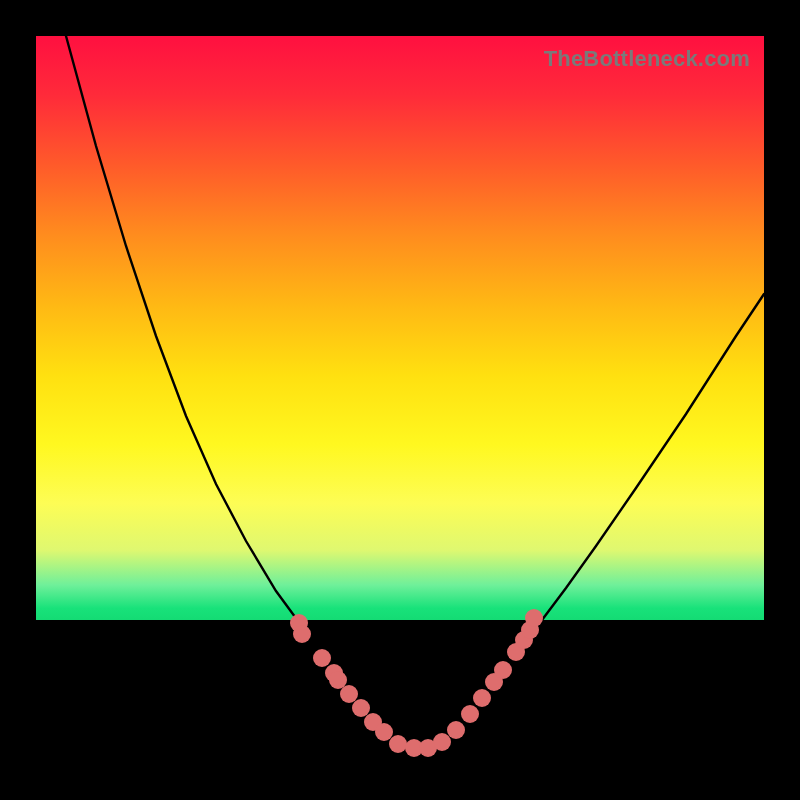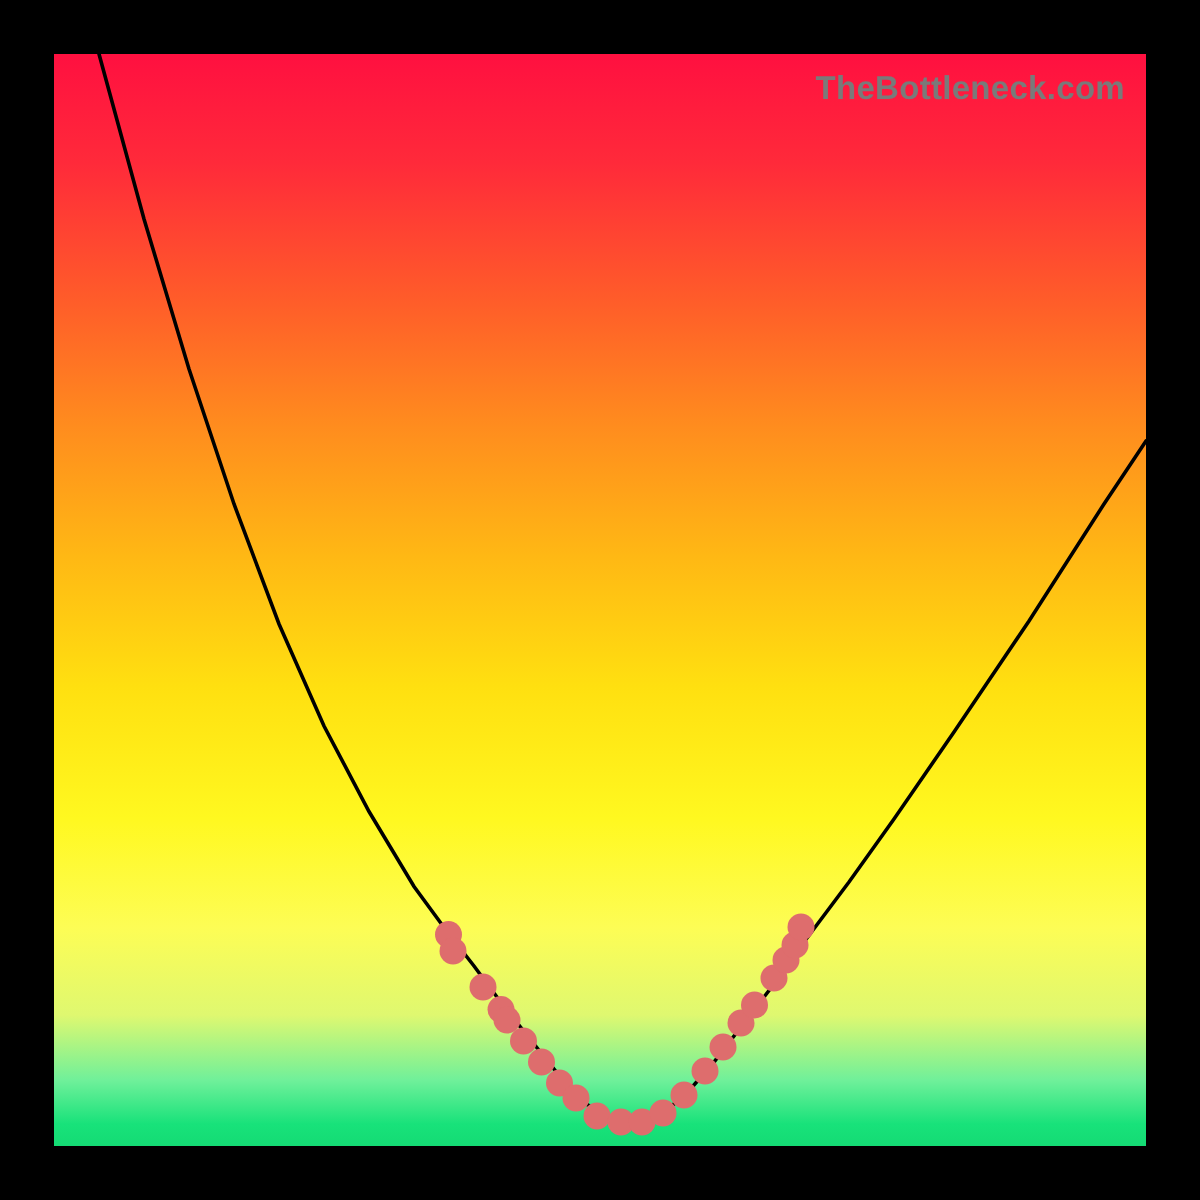--- a/index.html
+++ b/index.html
@@ -8,21 +8,21 @@
     position: relative;
     width: 800px;
     height: 800px;
     background: #000;
   }
   .plot-area {
     position: absolute;
     left: 36px;
     top: 36px;
     width: 728px;
-    height: 728px;
+    height: 584px;
     background: linear-gradient(to bottom,
       #ff1040 0%,
       #ff2a3a 10%,
       #ff5a2a 22%,
       #ff8c1e 34%,
       #ffb814 46%,
       #ffe010 58%,
       #fff820 70%,
       #fdfd55 80%,
       #dff870 88%,

